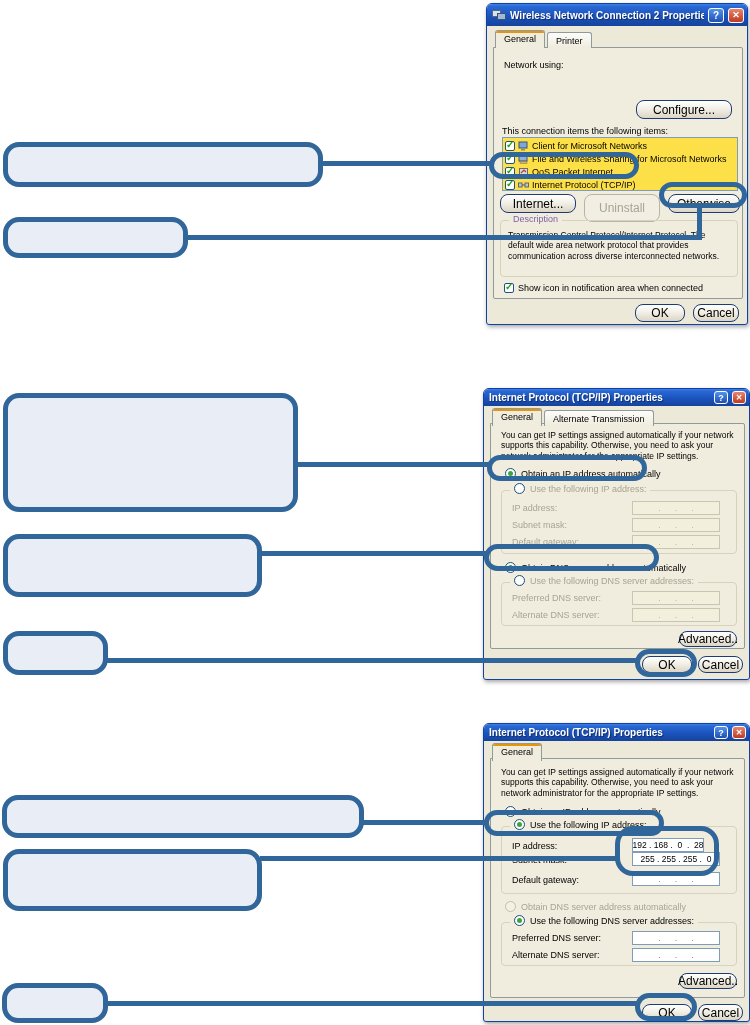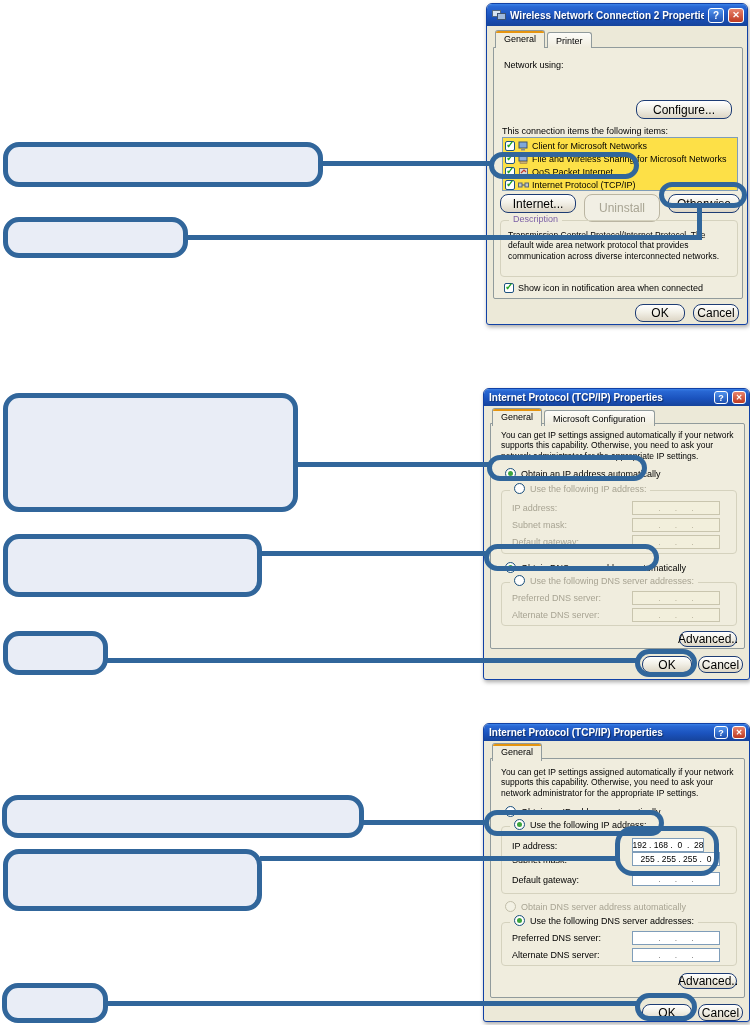--- a/index.html
+++ b/index.html
@@ -154,21 +154,21 @@
   </div>
 
   <div class="xp-dialog" style="left:483px; top:388px; width:267px; height:292px;">
     <div class="titlebar" style="height:17px;">
       <span class="ttl" style="font-size:10px;">Internet Protocol (TCP/IP) Properties</span>
       <span class="tb-btn tb-help" style="width:14px; height:13px; font-size:9px;">?</span>
       <span class="tb-btn tb-close" style="width:14px; height:13px; font-size:8px;">✕</span>
     </div>
     <div class="tabs" style="left:8px; top:19px;">
       <span class="tab active">General</span>
-      <span class="tab">Microsoft Configuration</span>
+      <span class="tab">Alternate Transmission</span>
     </div>
     <div class="tabpanel" style="left:6px; top:34px; width:255px; height:226px;">
       <div class="smtext" style="left:10px; top:6px; width:238px;">You can get IP settings assigned automatically if your network supports this capability. Otherwise, you need to ask your network administrator for the appropriate IP settings.</div>
       <div class="radiorow" style="left:14px; top:44px;">
         <span class="radio sel"></span>
         <span>Obtain an IP address automatically</span>
       </div>
       <div class="groupbox" style="left:10px; top:66px; width:236px; height:64px;">
         <div class="legendrow">
           <span class="radio"></span>

